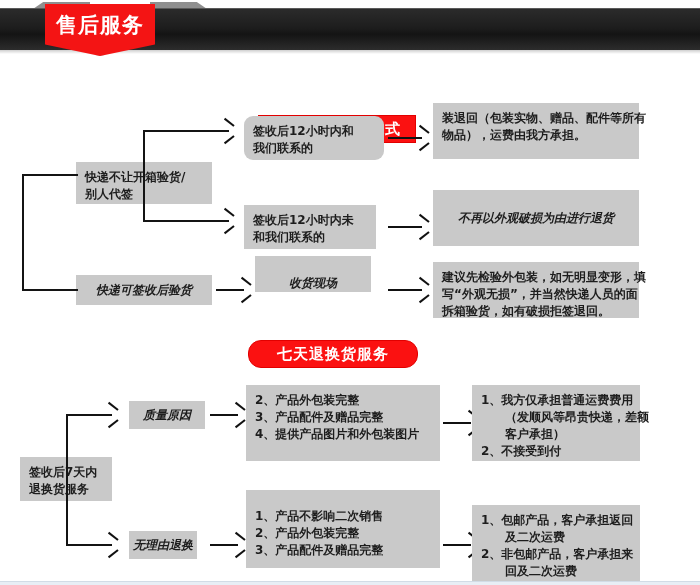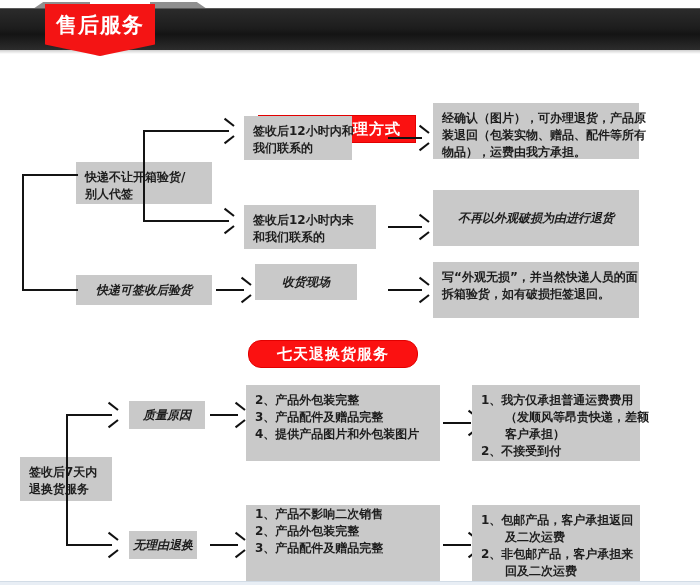--- a/index.html
+++ b/index.html
@@ -126,31 +126,31 @@
   <div class="ln-v" style="left:143px;top:130px;height:92px;"></div>
   <div class="ln-h" style="left:143px;top:130px;width:86px;"></div>
   <div class="ln-h" style="left:143px;top:220px;width:86px;"></div>
   <div class="arrow" style="left:218px;top:124px;width:16px;">
     <div class="head" style="left:4px;"></div>
   </div>
   <div class="arrow" style="left:218px;top:214px;width:16px;">
     <div class="head" style="left:4px;"></div>
   </div>
 
-  <div class="box pad" style="left:244px;top:116px;width:108px;height:44px;">
+  <div class="box pad" style="left:244px;top:116px;width:140px;height:44px;border-radius:9px;">
     <span class="ln">签收后12小时内和</span>
     <span class="ln">我们联系的</span>
   </div>
 
   <div class="box pad" style="left:244px;top:205px;width:132px;height:44px;">
     <span class="ln">签收后12小时内未</span>
     <span class="ln">和我们联系的</span>
   </div>
 
-  <div class="box center" style="left:255px;top:264px;width:102px;height:36px;">
+  <div class="box center" style="left:255px;top:256px;width:116px;height:36px;align-items:flex-end;">
     <span class="ln">收货现场</span>
   </div>
 
   <div class="arrow" style="left:216px;top:283px;width:36px;">
     <div class="shaft" style="width:28px;"></div>
     <div class="head" style="left:23px;"></div>
   </div>
 
   <div class="arrow" style="left:388px;top:131px;width:44px;">
     <div class="shaft" style="width:34px;"></div>
@@ -159,30 +159,30 @@
   <div class="arrow" style="left:388px;top:220px;width:44px;">
     <div class="shaft" style="width:34px;"></div>
     <div class="head" style="left:29px;"></div>
   </div>
   <div class="arrow" style="left:388px;top:283px;width:44px;">
     <div class="shaft" style="width:34px;"></div>
     <div class="head" style="left:29px;"></div>
   </div>
 
   <div class="box pad" style="left:433px;top:103px;width:206px;height:56px;">
-    <span class="ln">经确认（图片），可办理退货，产品原</span>
     <span class="ln">装退回（包装实物、赠品、配件等所有</span>
     <span class="ln">物品），运费由我方承担。</span>
   </div>
 
   <div class="box center" style="left:433px;top:190px;width:206px;height:56px;">
     <span class="ln">不再以外观破损为由进行退货</span>
   </div>
 
   <div class="box pad" style="left:433px;top:262px;width:206px;height:56px;">
+    <span class="ln">建议先检验外包装，如无明显变形，填</span>
     <span class="ln">写“外观无损”，并当然快递人员的面</span>
     <span class="ln">拆箱验货，如有破损拒签退回。</span>
   </div>
 
   <div class="section-title" style="left:248px;top:340px;width:168px;border-radius:13px;">七天退换货服务</div>
 
   <div class="box pad" style="left:20px;top:457px;width:92px;height:44px;">
     <span class="ln">签收后7天内</span>
     <span class="ln">退换货服务</span>
   </div>
@@ -213,21 +213,21 @@
     <div class="shaft" style="width:28px;"></div>
     <div class="head" style="left:23px;"></div>
   </div>
 
   <div class="box pad" style="left:246px;top:385px;width:194px;height:76px;">
     <span class="ln">2、产品外包装完整</span>
     <span class="ln">3、产品配件及赠品完整</span>
     <span class="ln">4、提供产品图片和外包装图片</span>
   </div>
 
-  <div class="box pad" style="left:246px;top:505px;width:194px;height:78px;padding-top:1px;">
+  <div class="box pad" style="left:246px;top:490px;width:194px;height:78px;padding-top:18px;">
     <span class="ln">1、产品不影响二次销售</span>
     <span class="ln">2、产品外包装完整</span>
     <span class="ln">3、产品配件及赠品完整</span>
   </div>
 
   <div class="arrow" style="left:443px;top:416px;width:36px;">
     <div class="shaft" style="width:28px;"></div>
     <div class="head" style="left:23px;"></div>
   </div>
   <div class="arrow" style="left:443px;top:538px;width:36px;">

